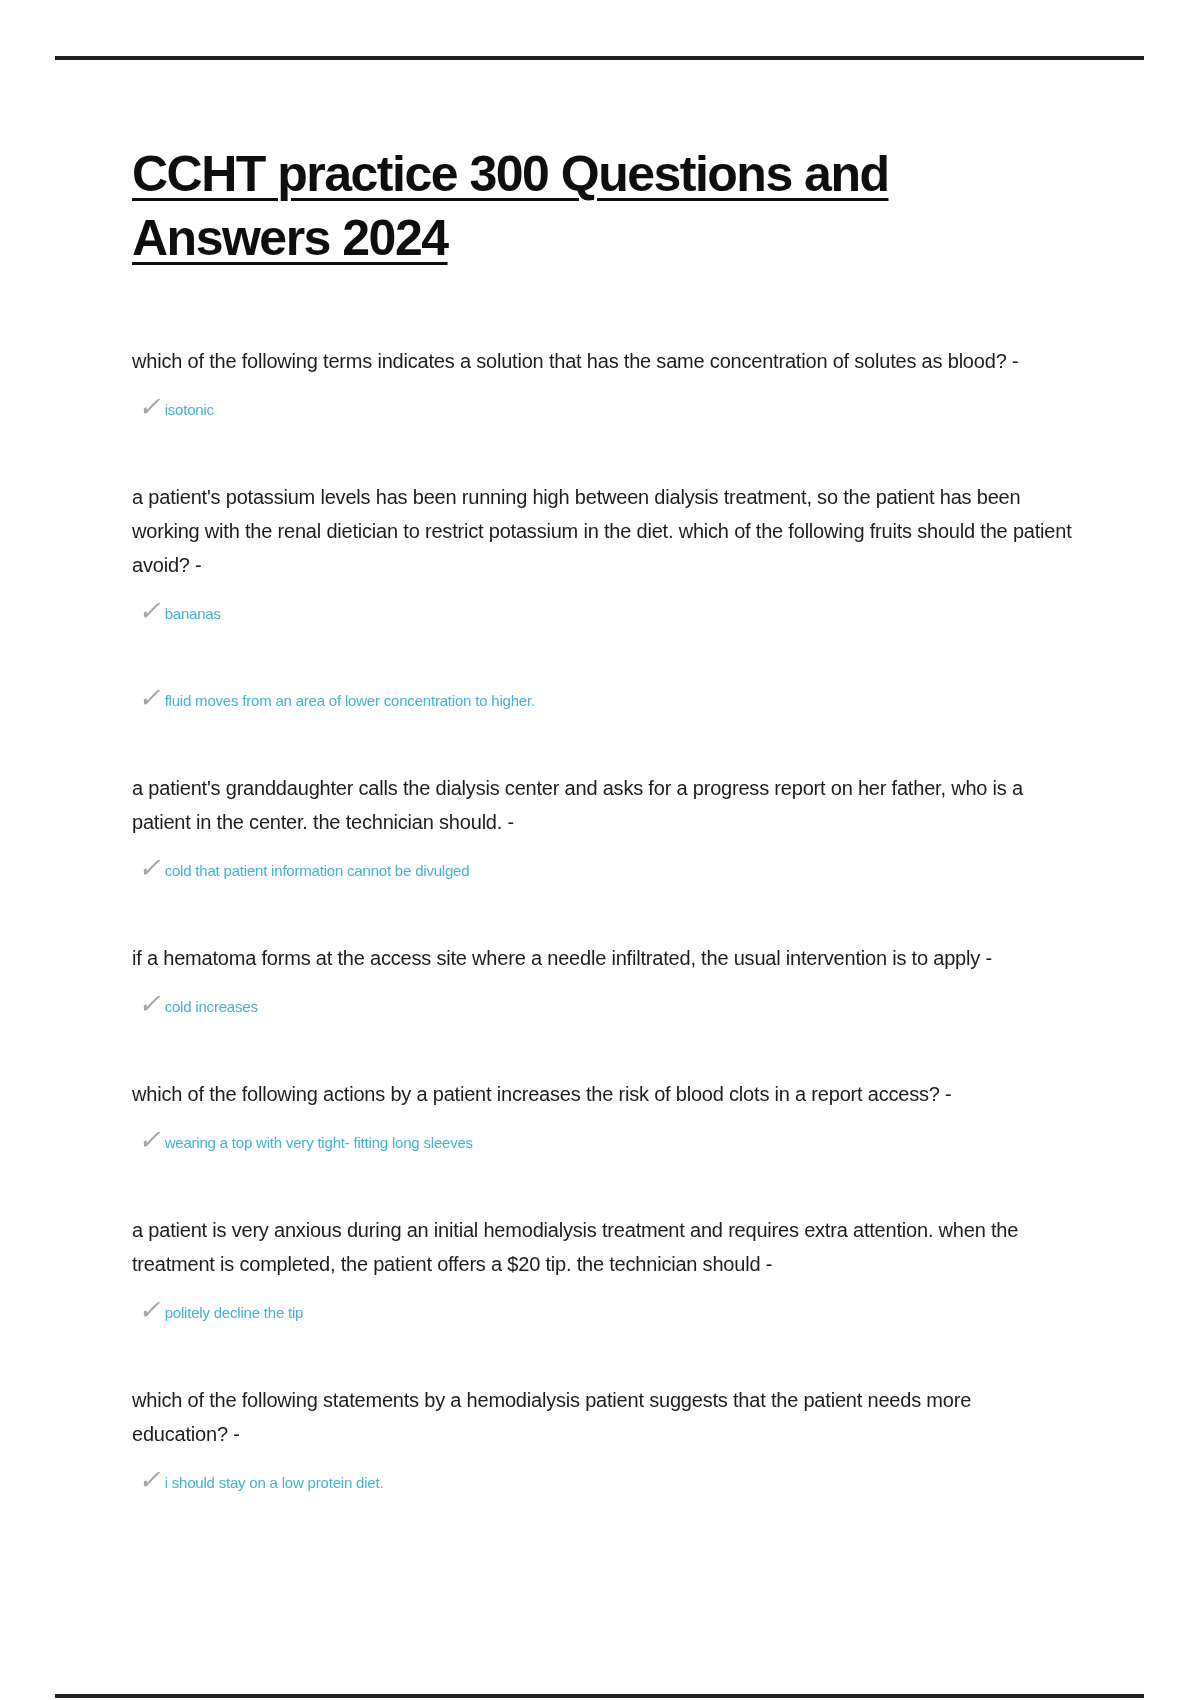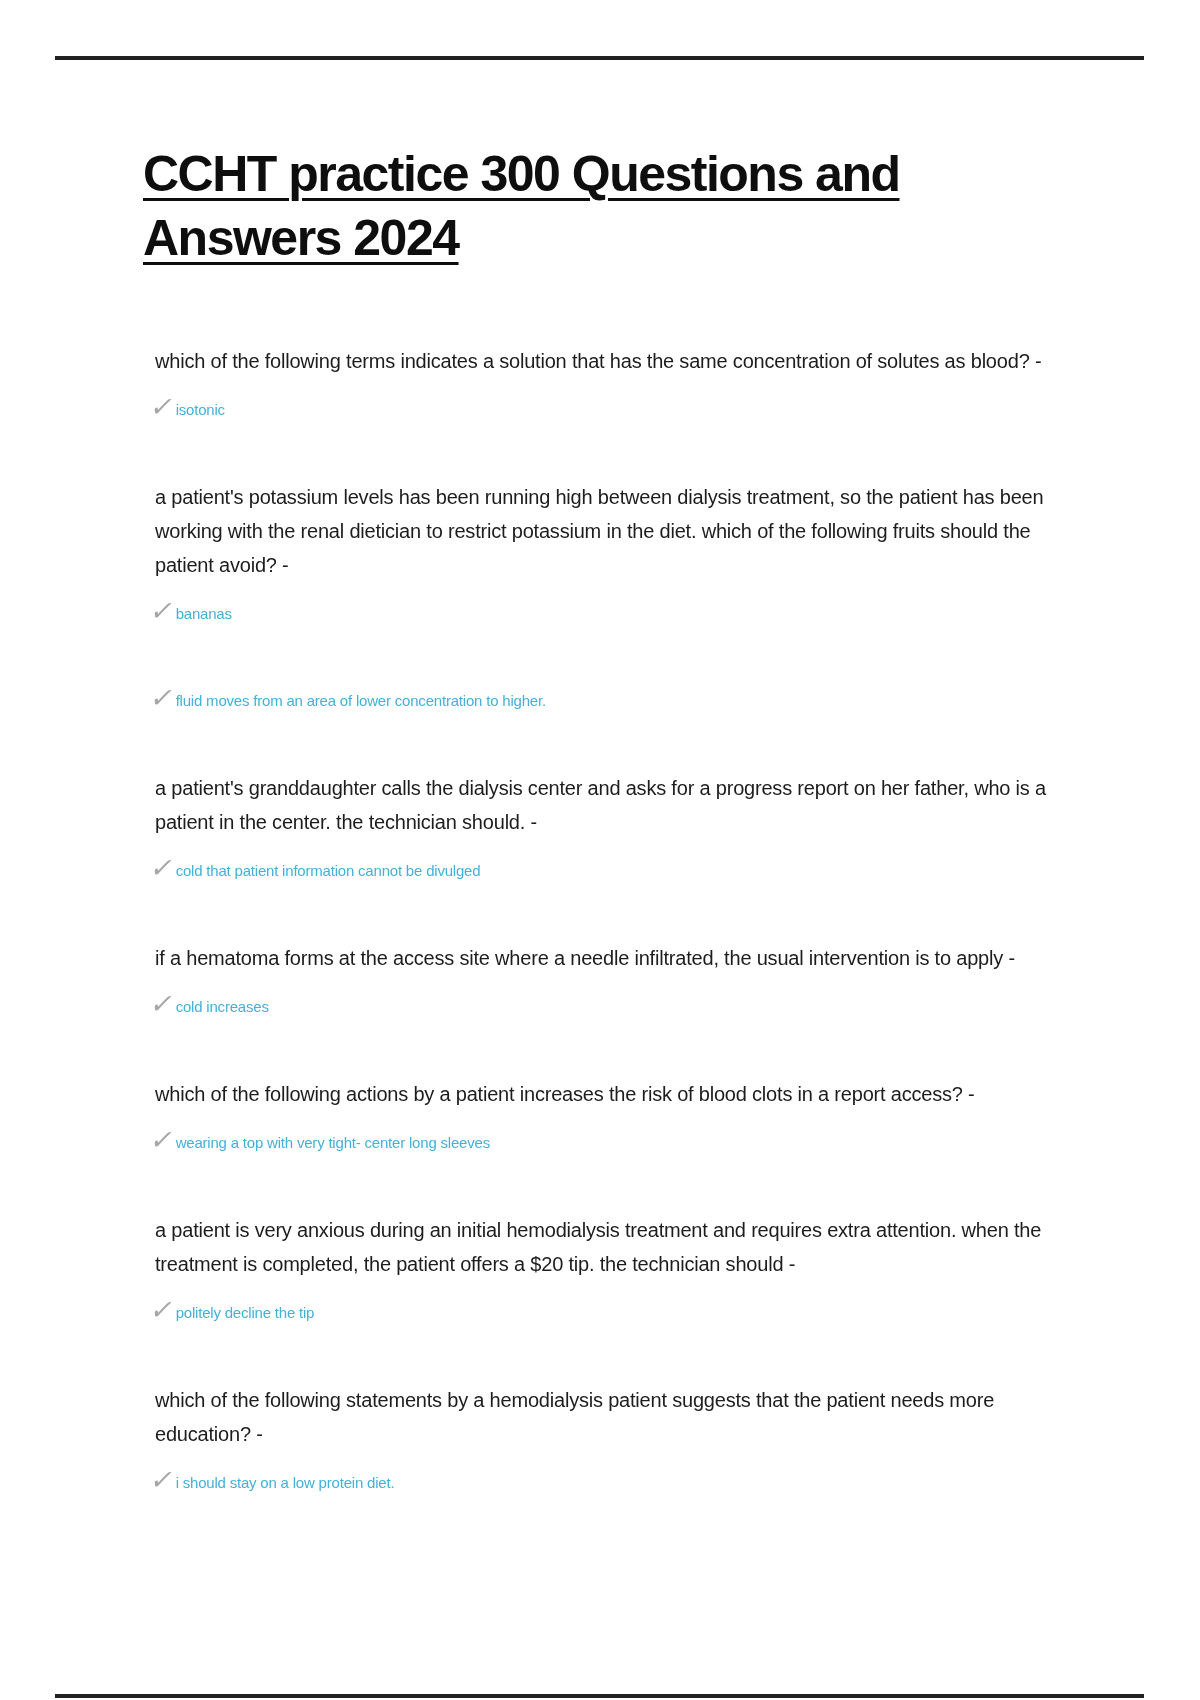--- a/index.html
+++ b/index.html
@@ -19,41 +19,41 @@
     position: absolute;
     left: 55px;
     width: 1089px;
     height: 4px;
     background: #212121;
   }
   .rule-top { top: 56px; }
   .rule-bottom { top: 1694px; }
   .content {
     position: absolute;
-    left: 143px;
+    left: 132px;
     top: 142px;
     width: 940px;
   }
   .title {
     margin: 0 0 74px 0;
     max-width: 830px;
     font-size: 50px;
     line-height: 64px;
     font-weight: 700;
     letter-spacing: -1.5px;
     color: #0e0e0e;
     text-decoration: underline;
     text-decoration-thickness: 3px;
     text-underline-offset: 7px;
   }
   .qa {
     margin: 0 0 56px 0;
   }
   .question {
-    margin: 12px;
+    margin: 0;
     font-size: 20px;
     line-height: 34px;
     letter-spacing: -0.2px;
     color: #1d1d1d;
   }
   .answer {
     margin-top: 15px;
     padding-left: 6px;
     display: flex;
     align-items: baseline;
@@ -119,21 +119,21 @@
     <div class="answer">
       <span class="check">✓</span>
       <span class="answer-text">cold increases</span>
     </div>
   </section>
 
   <section class="qa">
     <p class="question">which of the following actions by a patient increases the risk of blood clots in a report access? -</p>
     <div class="answer">
       <span class="check">✓</span>
-      <span class="answer-text">wearing a top with very tight- center long sleeves</span>
+      <span class="answer-text">wearing a top with very tight- fitting long sleeves</span>
     </div>
   </section>
 
   <section class="qa">
     <p class="question">a patient is very anxious during an initial hemodialysis treatment and requires extra attention. when the treatment is completed, the patient offers a $20 tip. the technician should -</p>
     <div class="answer">
       <span class="check">✓</span>
       <span class="answer-text">politely decline the tip</span>
     </div>
   </section>

